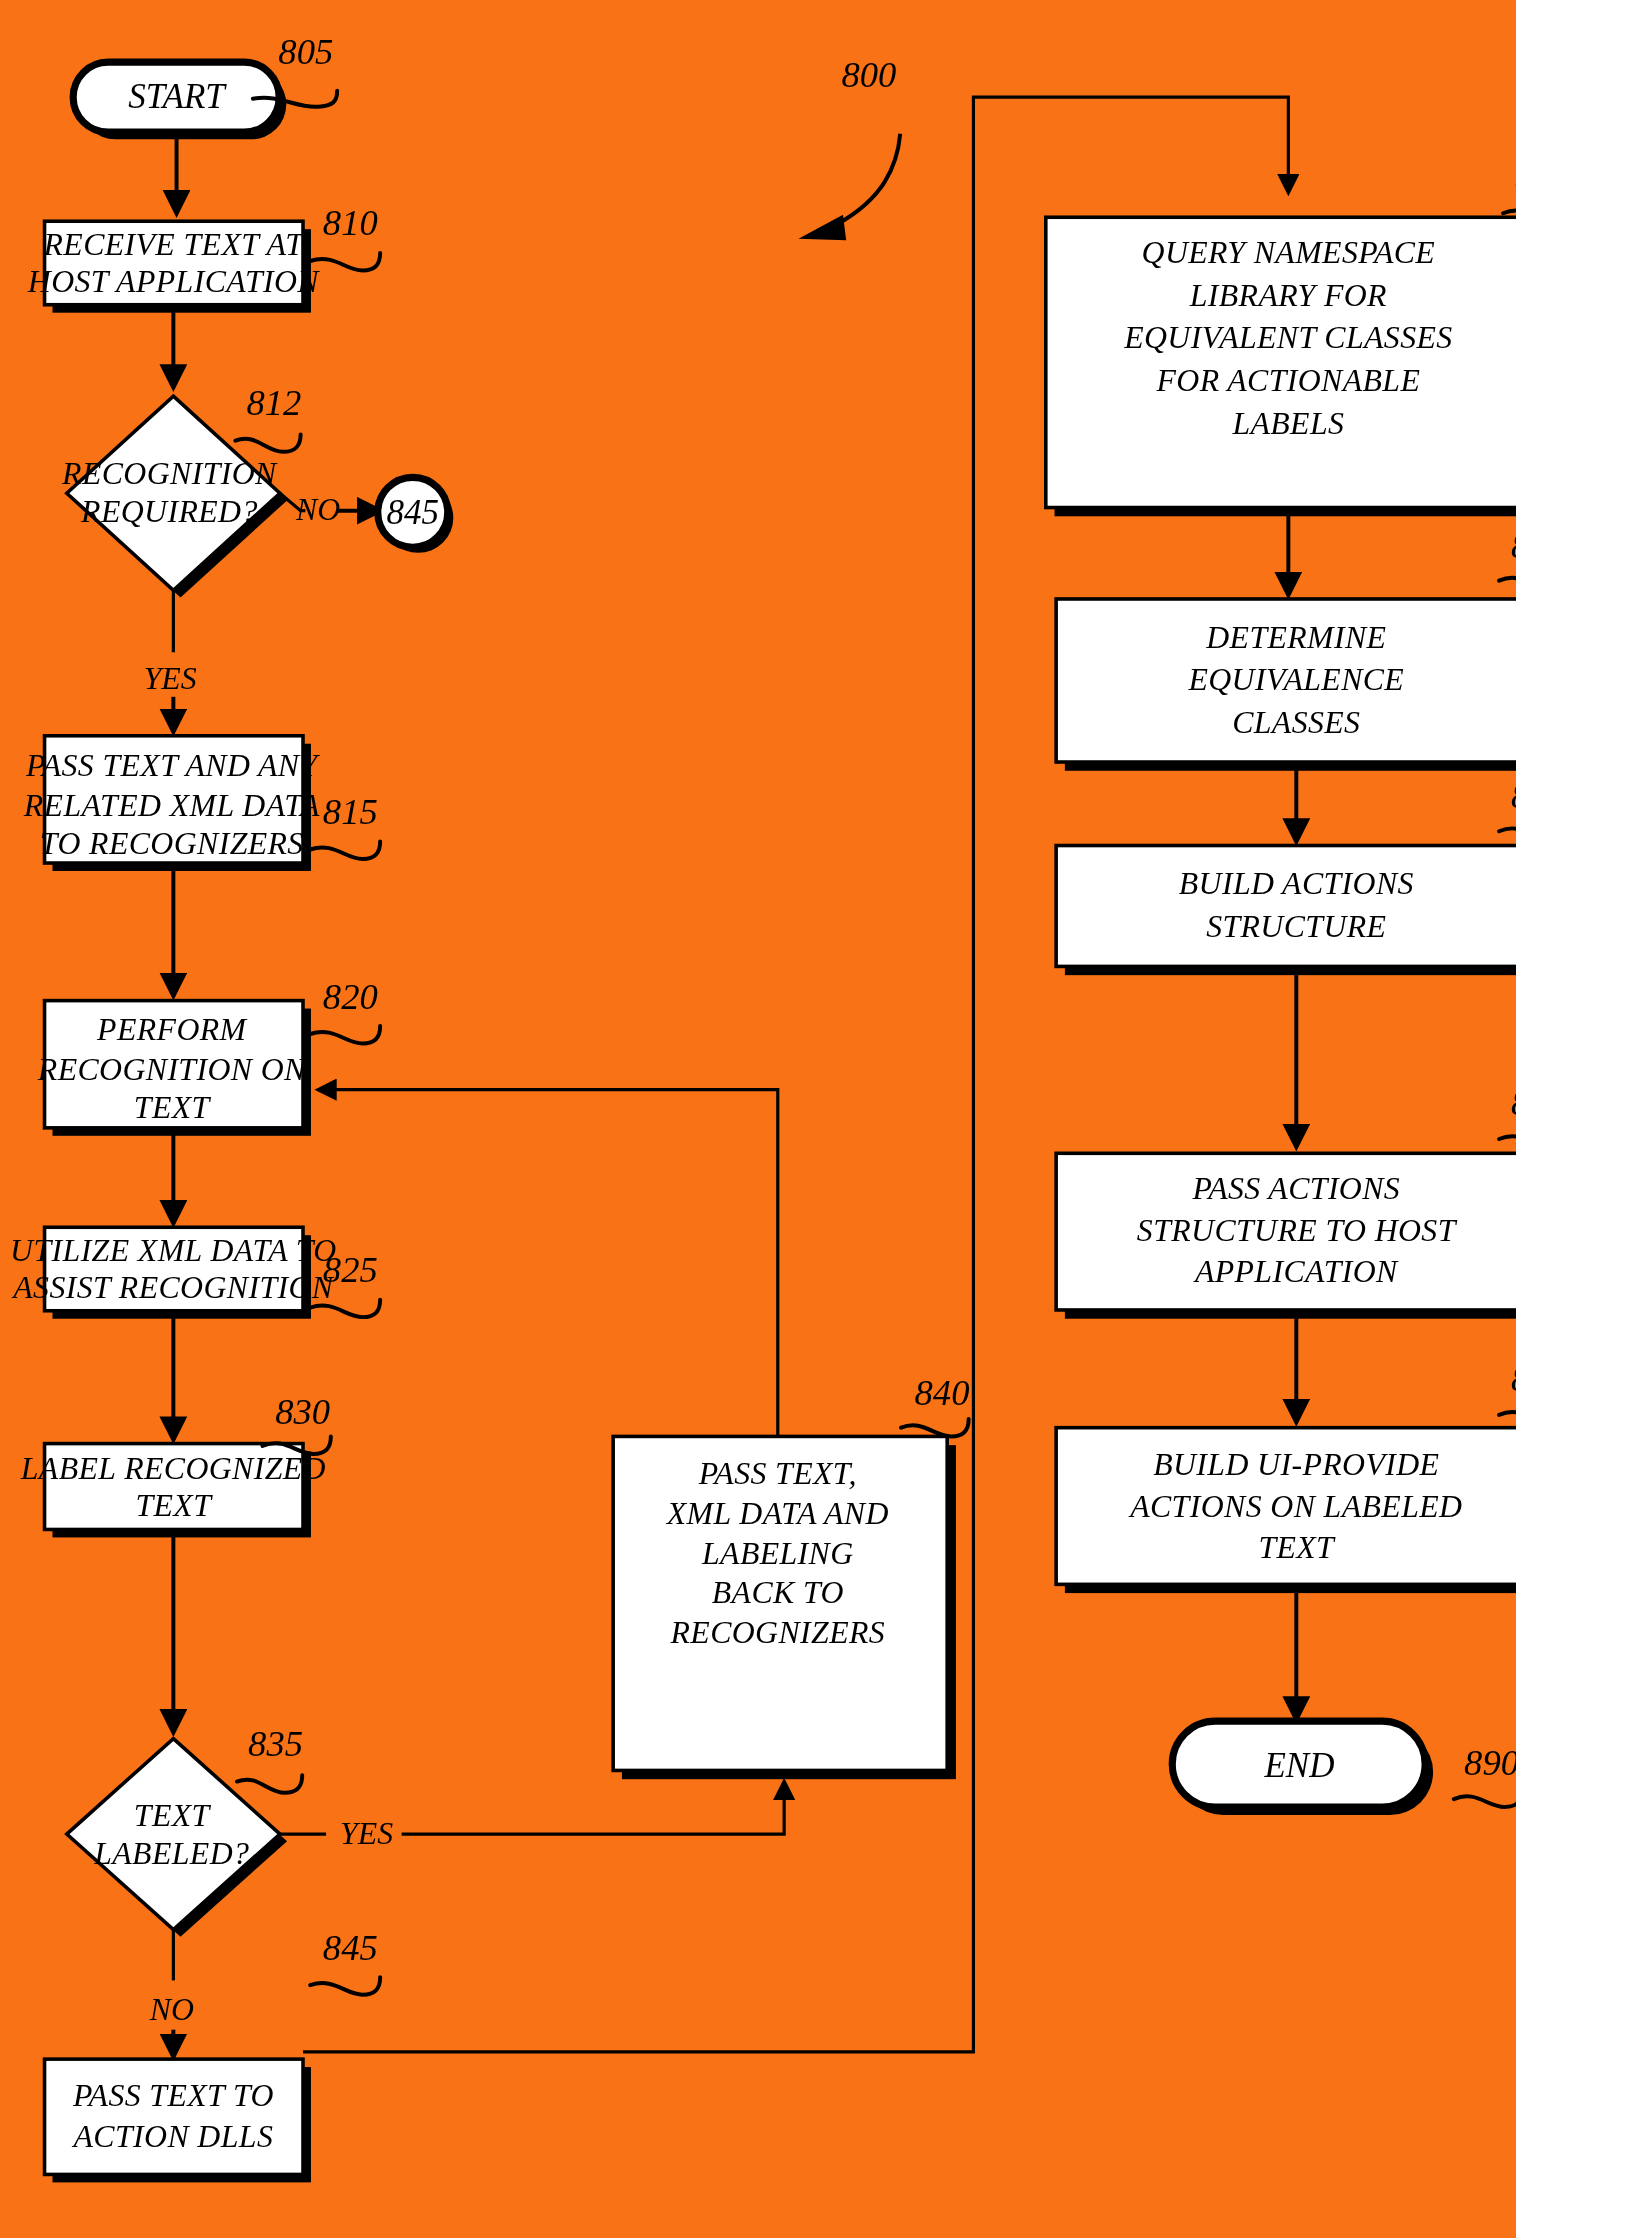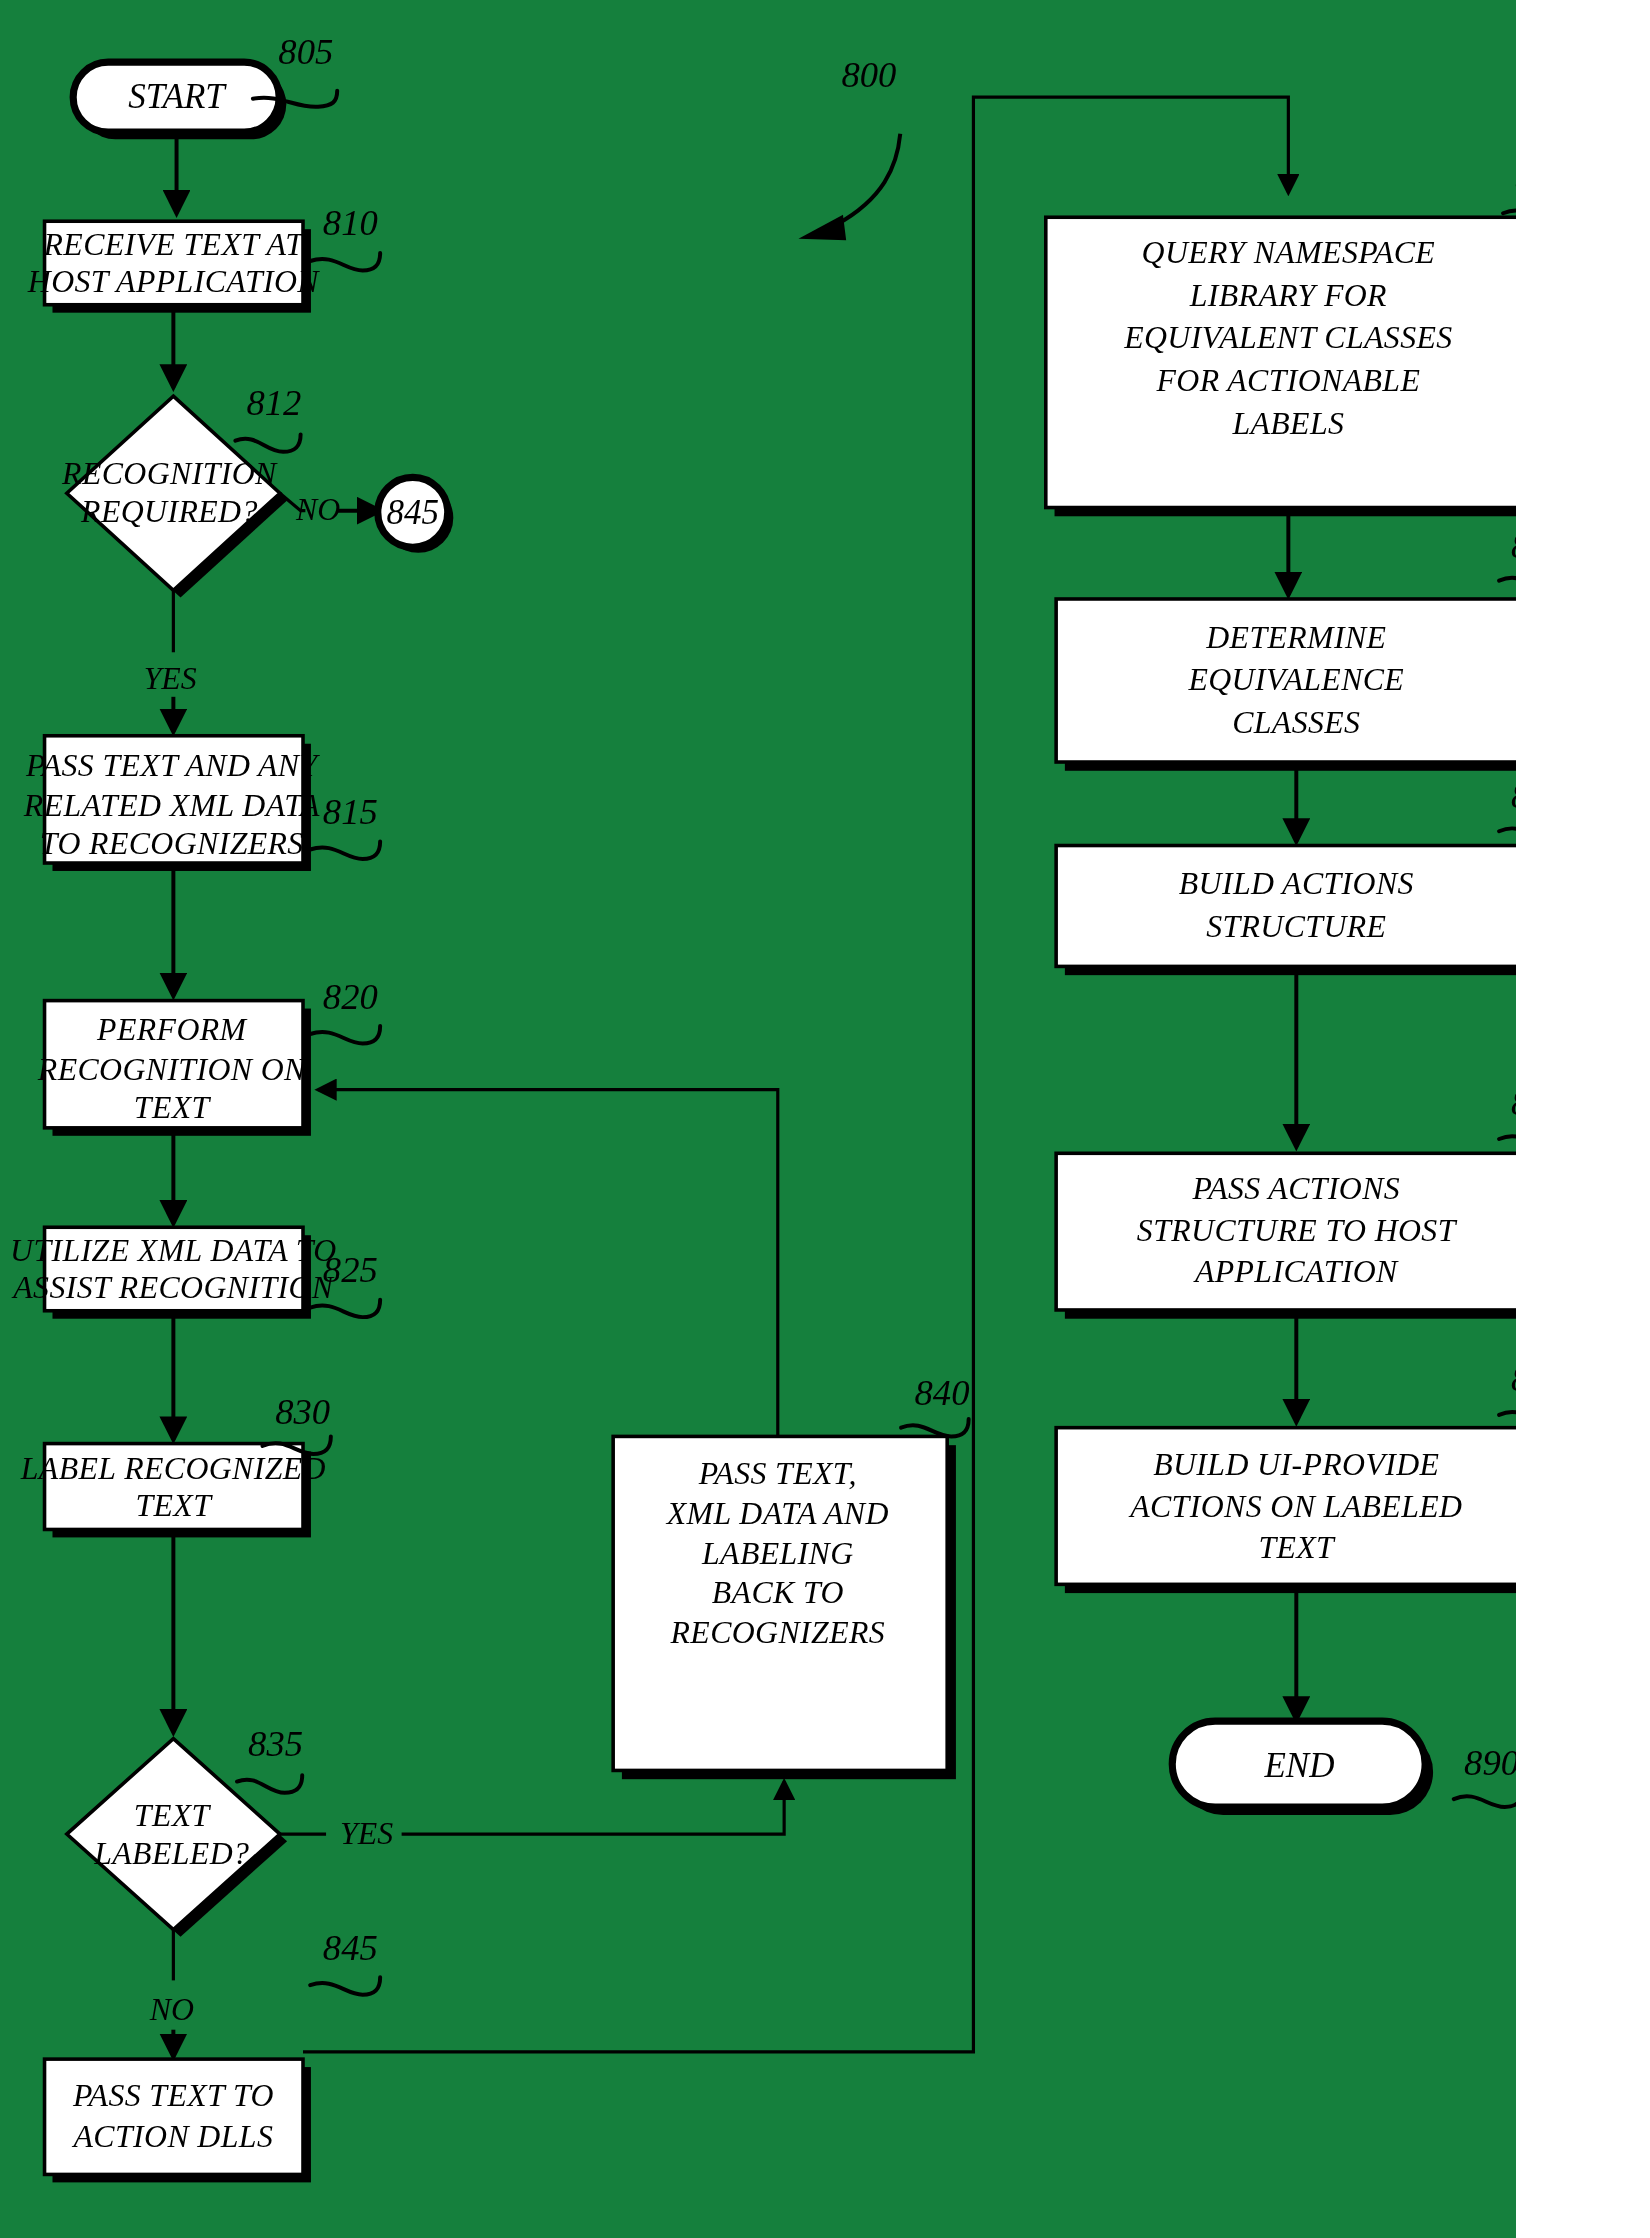--- a/index.html
+++ b/index.html
@@ -7,21 +7,21 @@
     padding: 0;
     background: #ffffff;
   }
   body {
     font-family: "Liberation Serif", "DejaVu Serif", serif;
   }
   #figure-root {
     position: relative;
     width: 1516px;
     height: 2239px;
-    background: #15803d;
+    background: #f97316;
     overflow: hidden;
   }
   svg.flow {
     position: absolute;
     top: 0;
     left: 0;
     width: 1651px;
     height: 2239px;
     display: block;
   }

